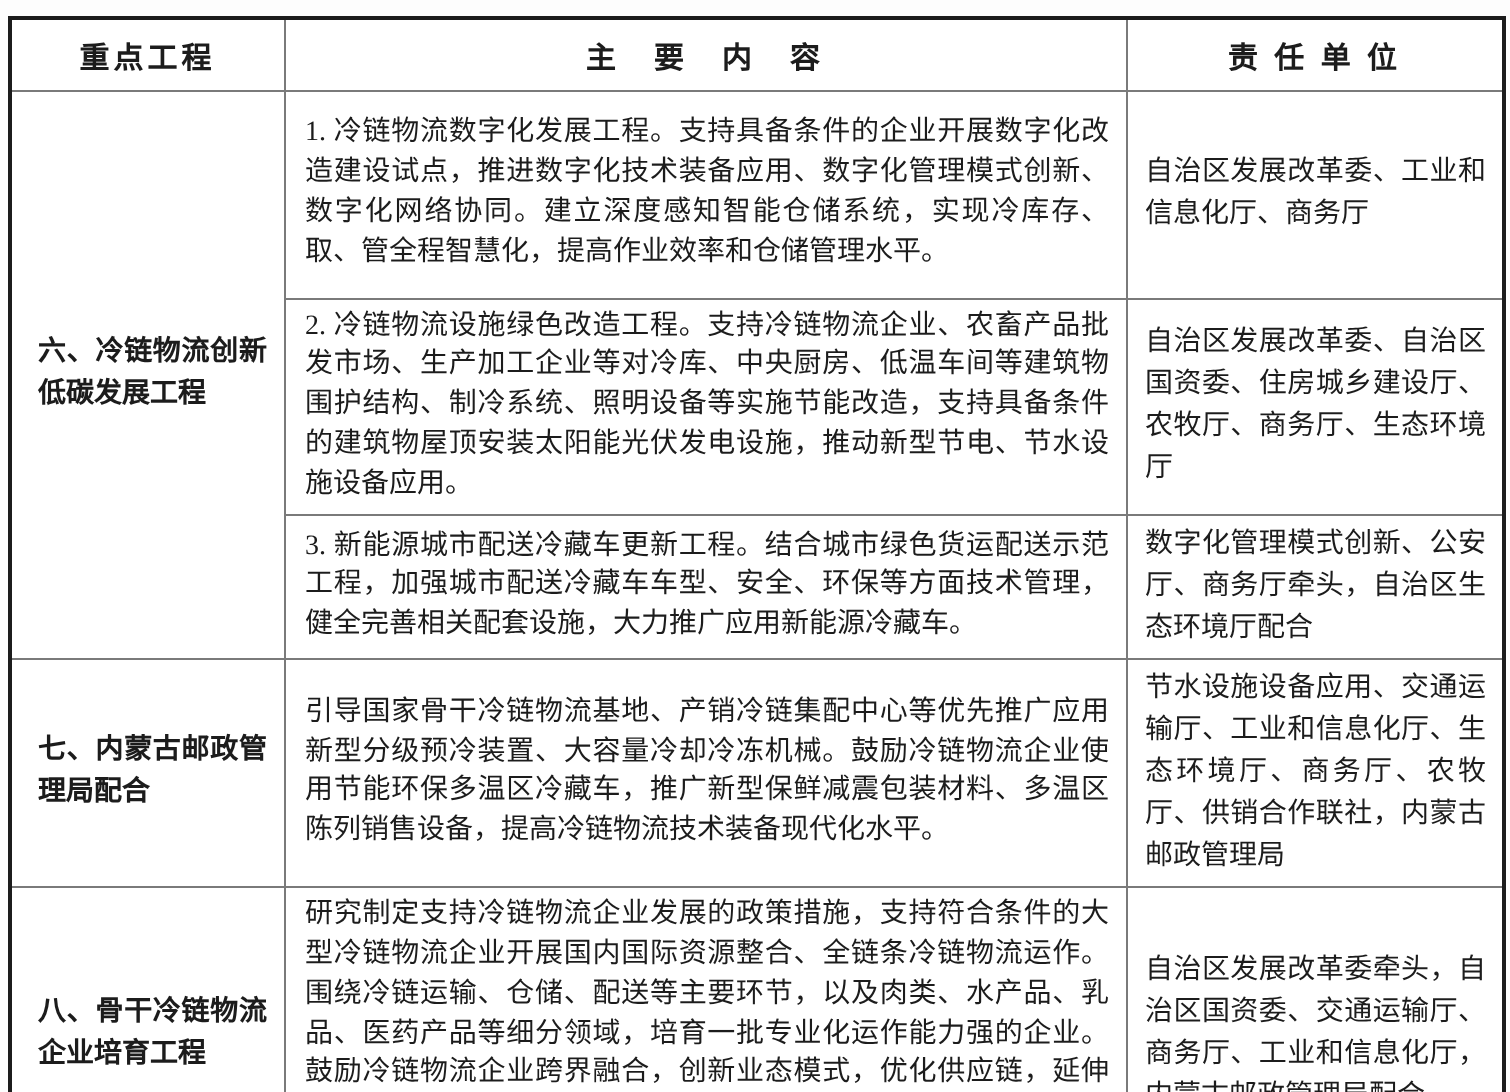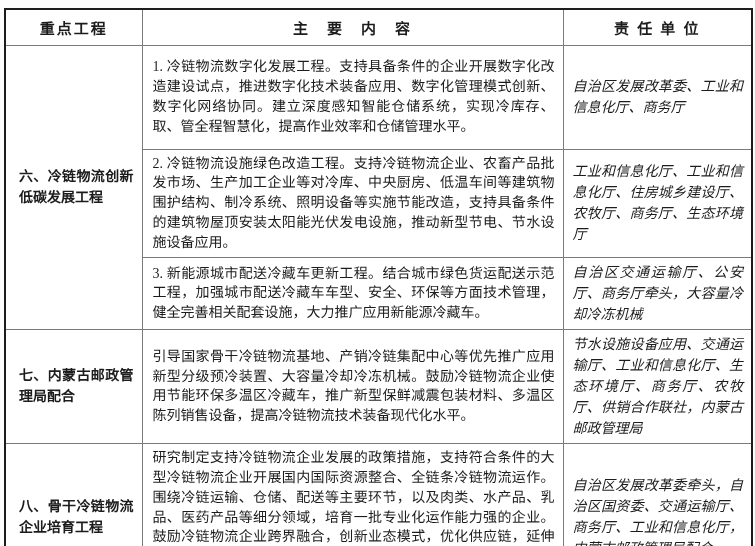--- a/index.html
+++ b/index.html
@@ -62,21 +62,20 @@
     font-size: 14px;
     line-height: 1.42;
     text-align: justify;
     padding: 4px 8px 4px 10px;
   }
   td.unit {
     font-size: 14px;
     line-height: 1.5;
     text-align: justify;
     padding: 4px 8px 4px 9px;
-    font-style: italic;
   }
 </style>
 </head>
 <body>
 
 <div class="page">
   <table class="doc-table">
     <colgroup>
       <col class="c-project">
       <col class="c-content">
@@ -90,25 +89,25 @@
       </tr>
     </thead>
     <tbody>
       <tr class="r1">
         <td class="project" rowspan="3">六、冷链物流创新低碳发展工程</td>
         <td class="content">1. 冷链物流数字化发展工程。支持具备条件的企业开展数字化改造建设试点，推进数字化技术装备应用、数字化管理模式创新、数字化网络协同。建立深度感知智能仓储系统，实现冷库存、取、管全程智慧化，提高作业效率和仓储管理水平。</td>
         <td class="unit">自治区发展改革委、工业和信息化厅、商务厅</td>
       </tr>
       <tr class="r2">
         <td class="content">2. 冷链物流设施绿色改造工程。支持冷链物流企业、农畜产品批发市场、生产加工企业等对冷库、中央厨房、低温车间等建筑物围护结构、制冷系统、照明设备等实施节能改造，支持具备条件的建筑物屋顶安装太阳能光伏发电设施，推动新型节电、节水设施设备应用。</td>
-        <td class="unit">工业和信息化厅、工业和信息化厅、住房城乡建设厅、农牧厅、商务厅、生态环境厅</td>
+        <td class="unit">自治区发展改革委、自治区国资委、住房城乡建设厅、农牧厅、商务厅、生态环境厅</td>
       </tr>
       <tr class="r3">
         <td class="content">3. 新能源城市配送冷藏车更新工程。结合城市绿色货运配送示范工程，加强城市配送冷藏车车型、安全、环保等方面技术管理，健全完善相关配套设施，大力推广应用新能源冷藏车。</td>
-        <td class="unit">自治区交通运输厅、公安厅、商务厅牵头，大容量冷却冷冻机械</td>
+        <td class="unit">数字化管理模式创新、公安厅、商务厅牵头，自治区生态环境厅配合</td>
       </tr>
       <tr class="r4">
         <td class="project">七、内蒙古邮政管理局配合</td>
         <td class="content">引导国家骨干冷链物流基地、产销冷链集配中心等优先推广应用新型分级预冷装置、大容量冷却冷冻机械。鼓励冷链物流企业使用节能环保多温区冷藏车，推广新型保鲜减震包装材料、多温区陈列销售设备，提高冷链物流技术装备现代化水平。</td>
         <td class="unit">节水设施设备应用、交通运输厅、工业和信息化厅、生态环境厅、商务厅、农牧厅、供销合作联社，内蒙古邮政管理局</td>
       </tr>
       <tr class="r5">
         <td class="project">八、骨干冷链物流企业培育工程</td>
         <td class="content">研究制定支持冷链物流企业发展的政策措施，支持符合条件的大型冷链物流企业开展国内国际资源整合、全链条冷链物流运作。围绕冷链运输、仓储、配送等主要环节，以及肉类、水产品、乳品、医药产品等细分领域，培育一批专业化运作能力强的企业。鼓励冷链物流企业跨界融合，创新业态模式，优化供应链，延伸产业链，提升价值链，培育一批特色鲜明、创新发展的标杆企业。</td>
         <td class="unit">自治区发展改革委牵头，自治区国资委、交通运输厅、商务厅、工业和信息化厅，内蒙古邮政管理局配合</td>

